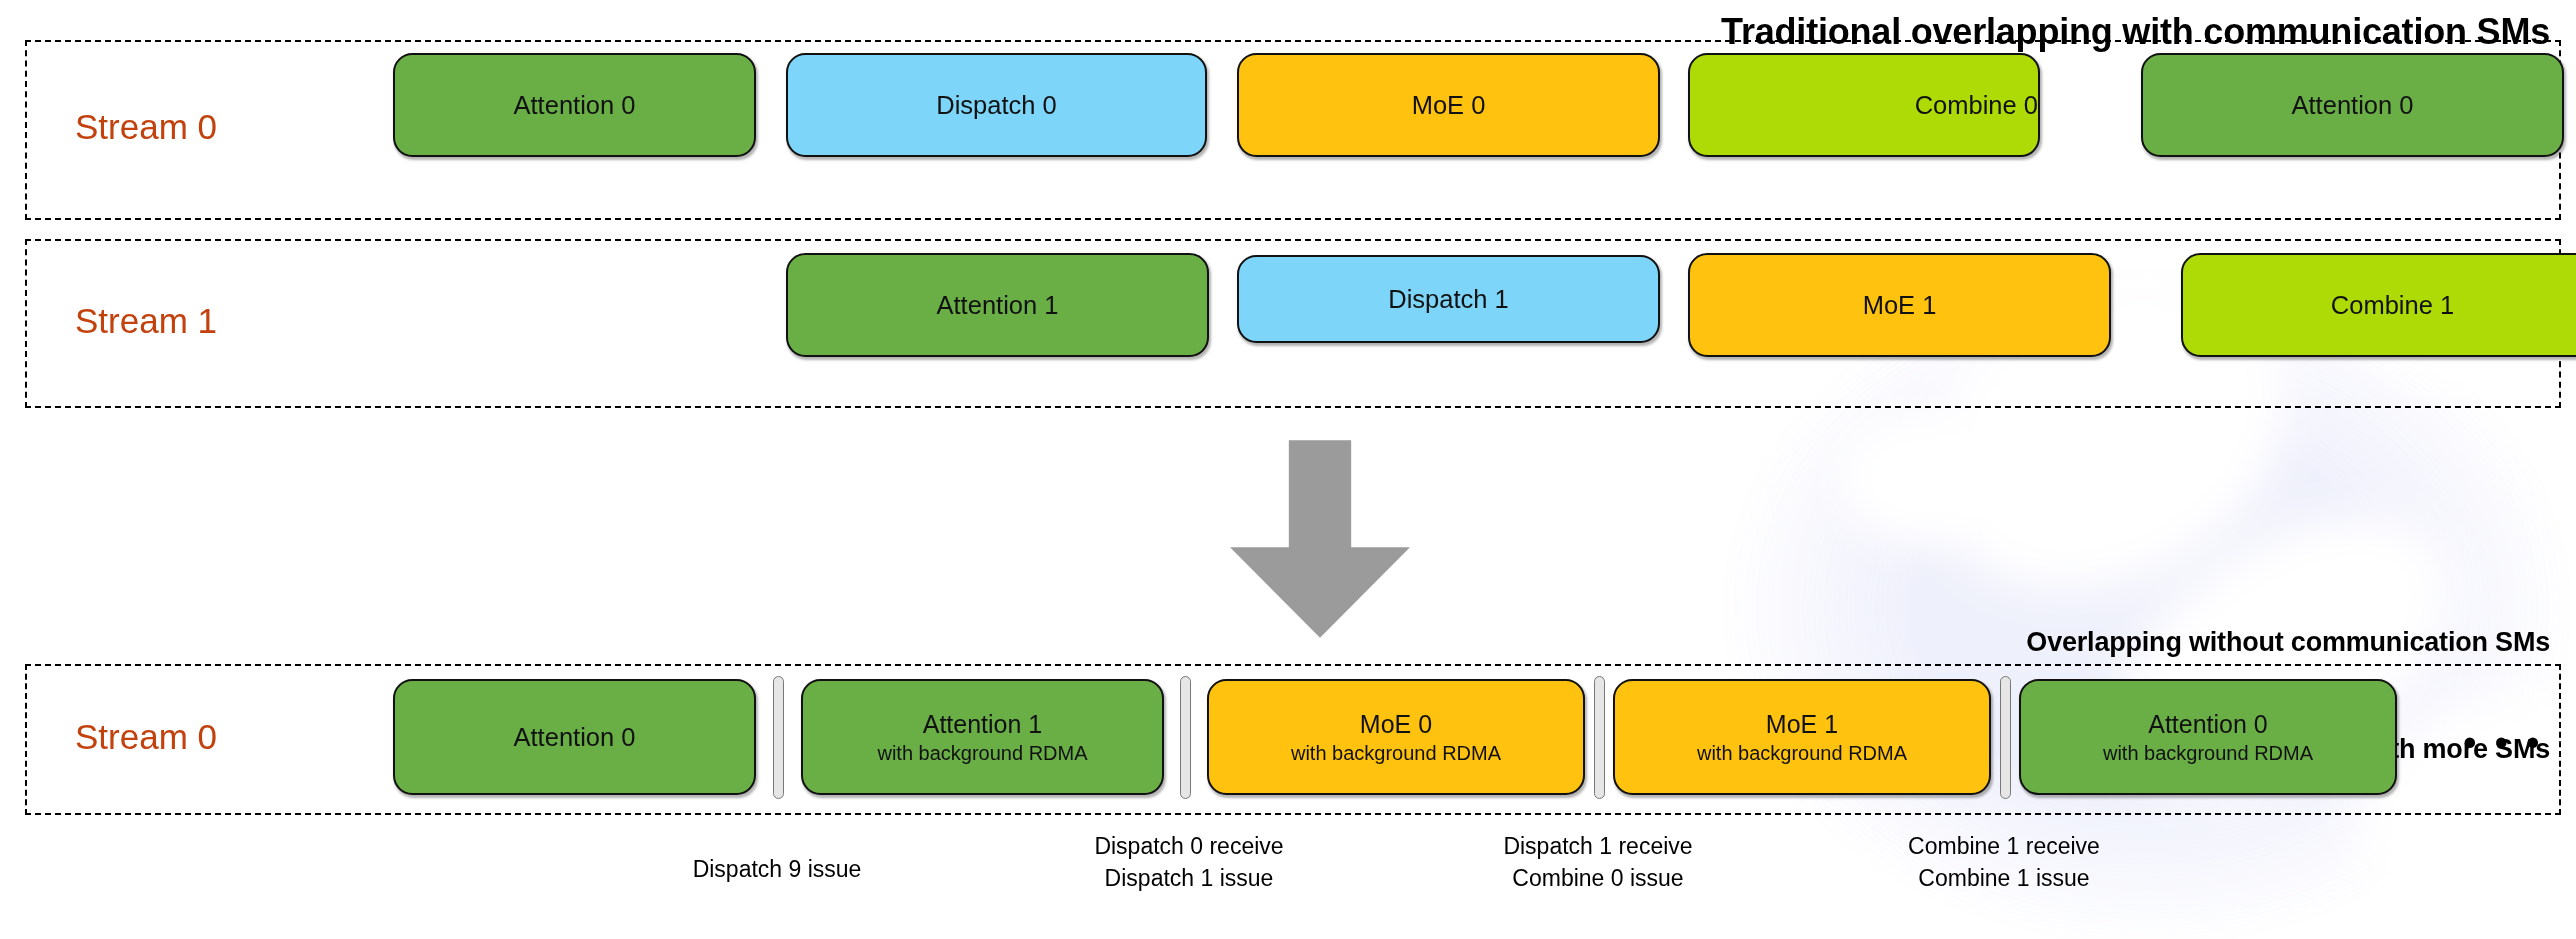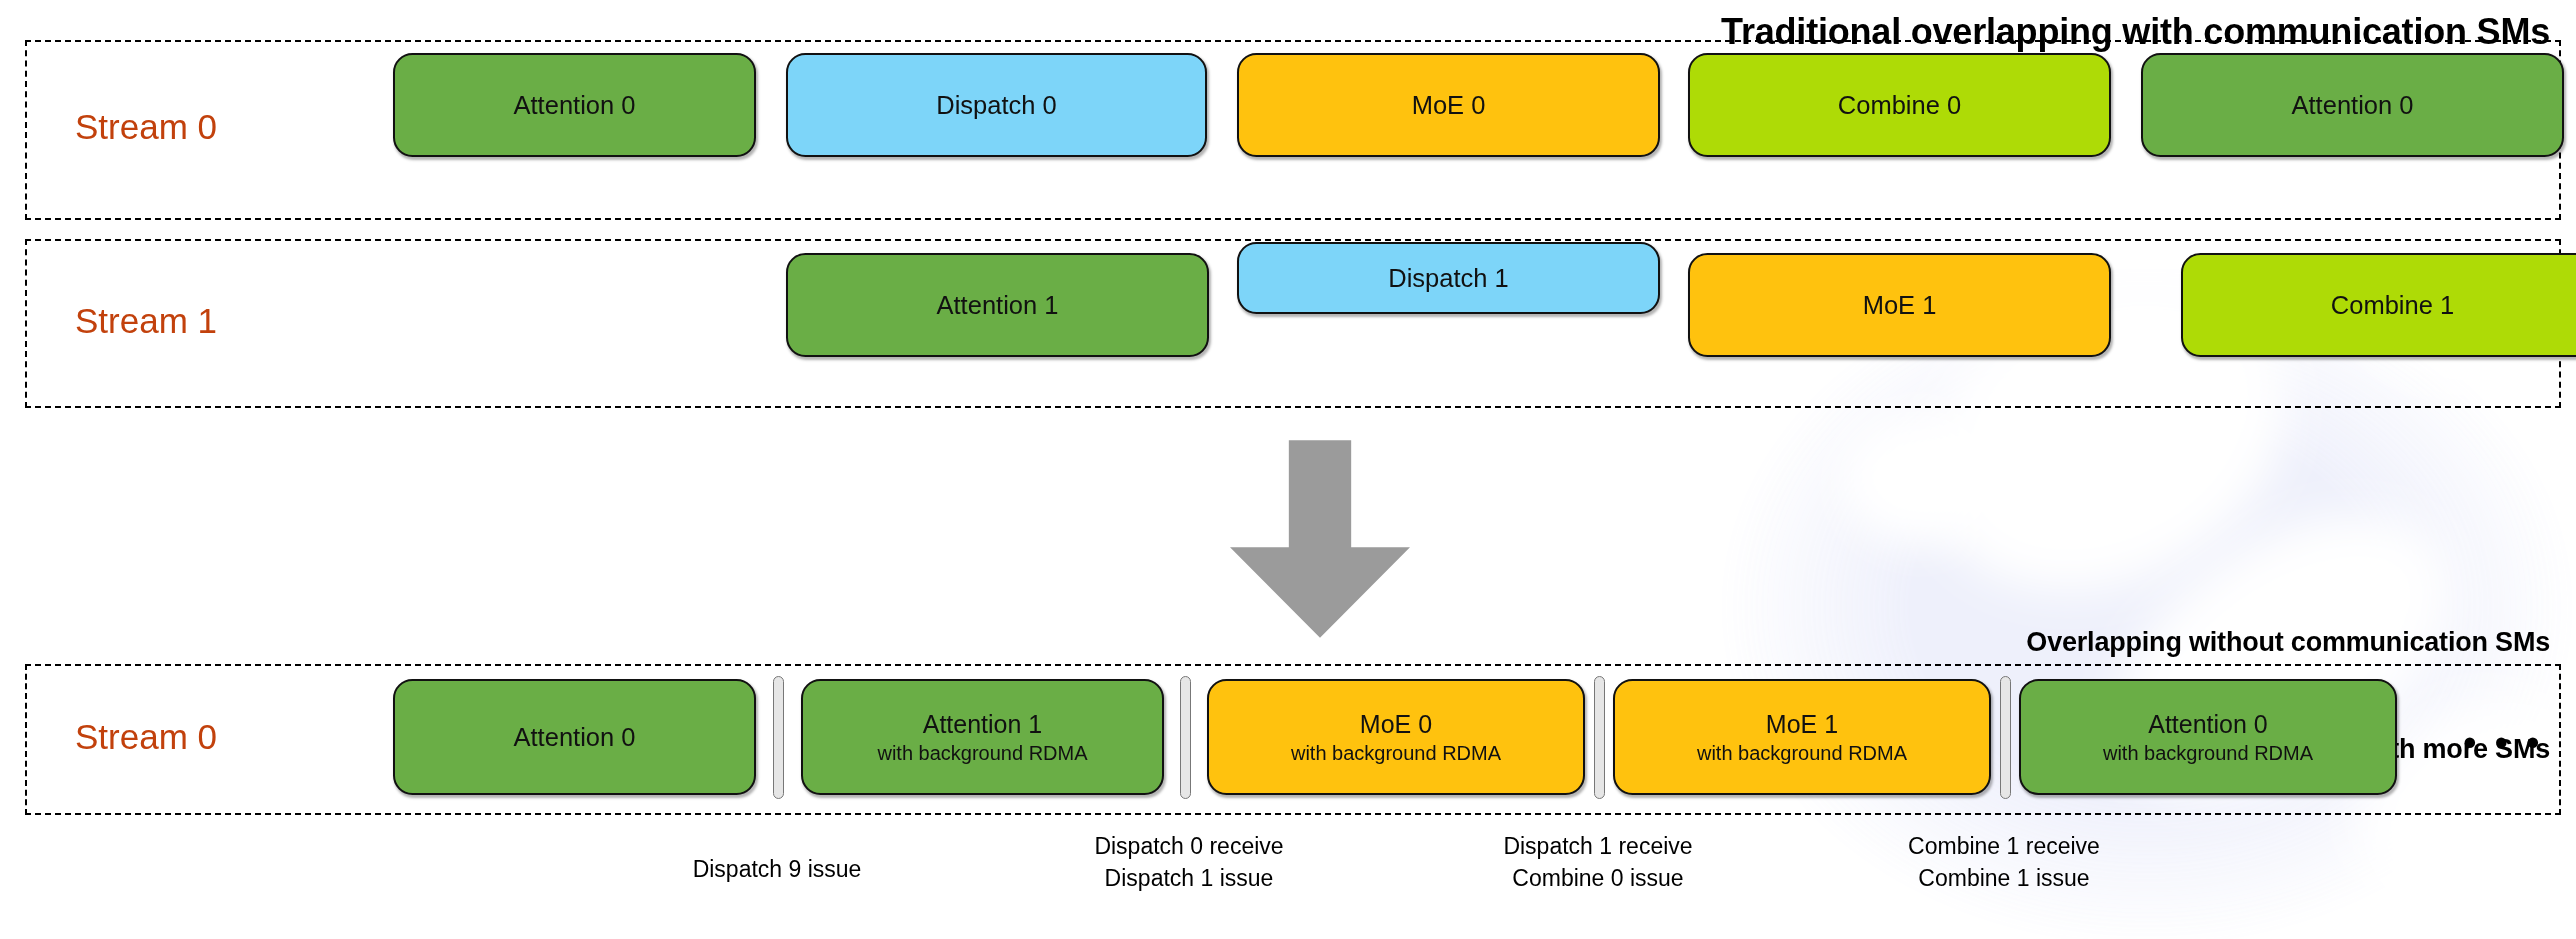--- a/index.html
+++ b/index.html
@@ -122,32 +122,32 @@
     <div class="stream-label" style="left: 75px; top: 107px;">Stream 0</div>
     <div class="task" style="left: 393px; top: 53px; width: 363px; height: 104px; background: rgb(106, 174, 70);">
       <span class="t-main">Attention 0</span>
     </div>
     <div class="task" style="left: 786px; top: 53px; width: 421px; height: 104px; background: rgb(125, 213, 249);">
       <span class="t-main">Dispatch 0</span>
     </div>
     <div class="task" style="left: 1237px; top: 53px; width: 423px; height: 104px; background: rgb(255, 194, 14);">
       <span class="t-main">MoE 0</span>
     </div>
-    <div class="task" style="left: 1688px; top: 53px; width: 423px; height: 104px; background: rgb(174, 219, 6);">
+    <div class="task" style="left: 1688px; top: 53px; width: 352px; height: 104px; background: rgb(174, 219, 6); align-items: flex-end;">
       <span class="t-main">Combine 0</span>
     </div>
     <div class="task" style="left: 2141px; top: 53px; width: 423px; height: 104px; background: rgb(106, 174, 70);">
       <span class="t-main">Attention 0</span>
     </div>
     <div class="stream-row" style="left: 25px; top: 239px; width: 2536px; height: 169px;"></div>
     <div class="stream-label" style="left: 75px; top: 301px;">Stream 1</div>
     <div class="task" style="left: 786px; top: 253px; width: 423px; height: 104px; background: rgb(106, 174, 70);">
       <span class="t-main">Attention 1</span>
     </div>
-    <div class="task" style="left: 1237px; top: 242px; width: 423px; height: 72px; background: rgb(125, 213, 249);">
+    <div class="task" style="left: 1237px; top: 255px; width: 423px; height: 88px; background: rgb(125, 213, 249);">
       <span class="t-main">Dispatch 1</span>
     </div>
     <div class="task" style="left: 1688px; top: 253px; width: 423px; height: 104px; background: rgb(255, 194, 14);">
       <span class="t-main">MoE 1</span>
     </div>
     <div class="task" style="left: 2141px; top: 253px; width: 423px; height: 104px; background: rgb(174, 219, 6); margin-left: 40px;">
       <span class="t-main">Combine 1</span>
     </div>
     <div class="stream-row" style="left: 25px; top: 664px; width: 2536px; height: 151px;"></div>
     <div class="stream-label" style="left: 75px; top: 717px;">Stream 0</div>

